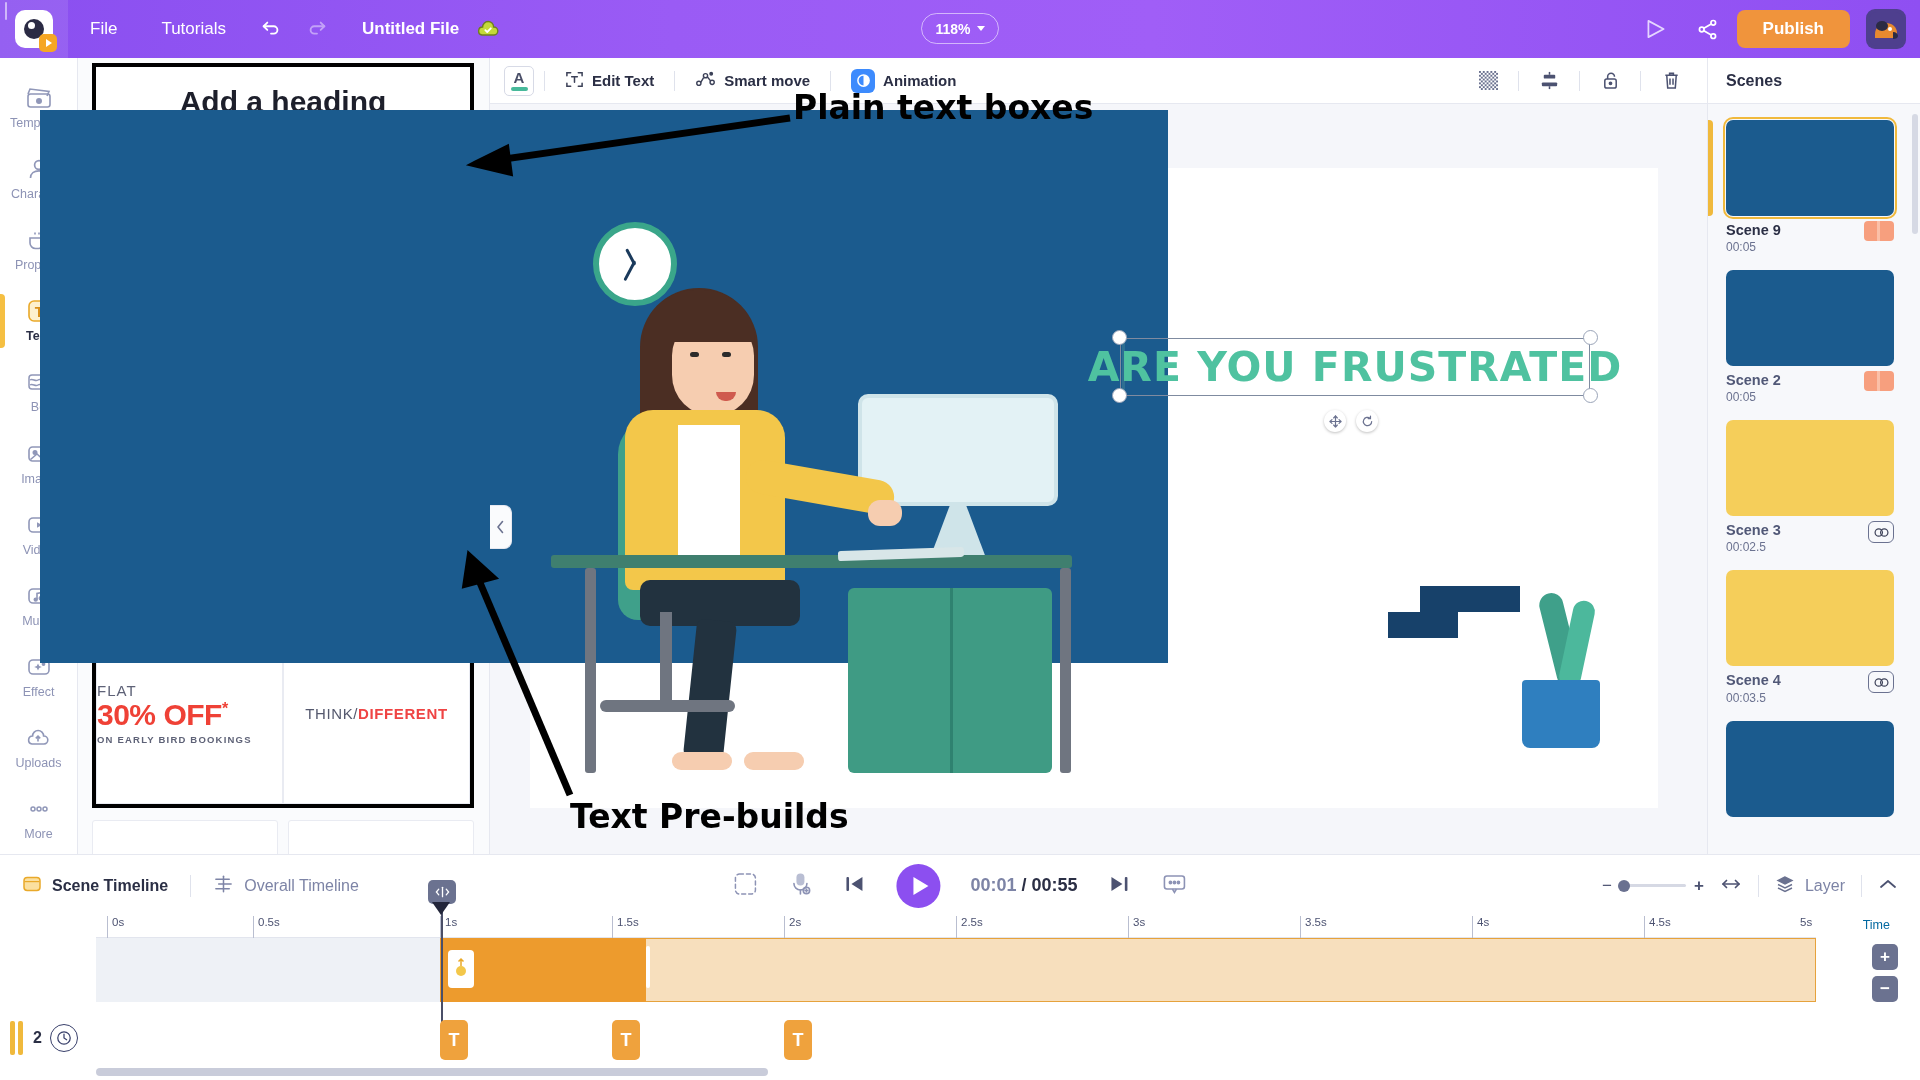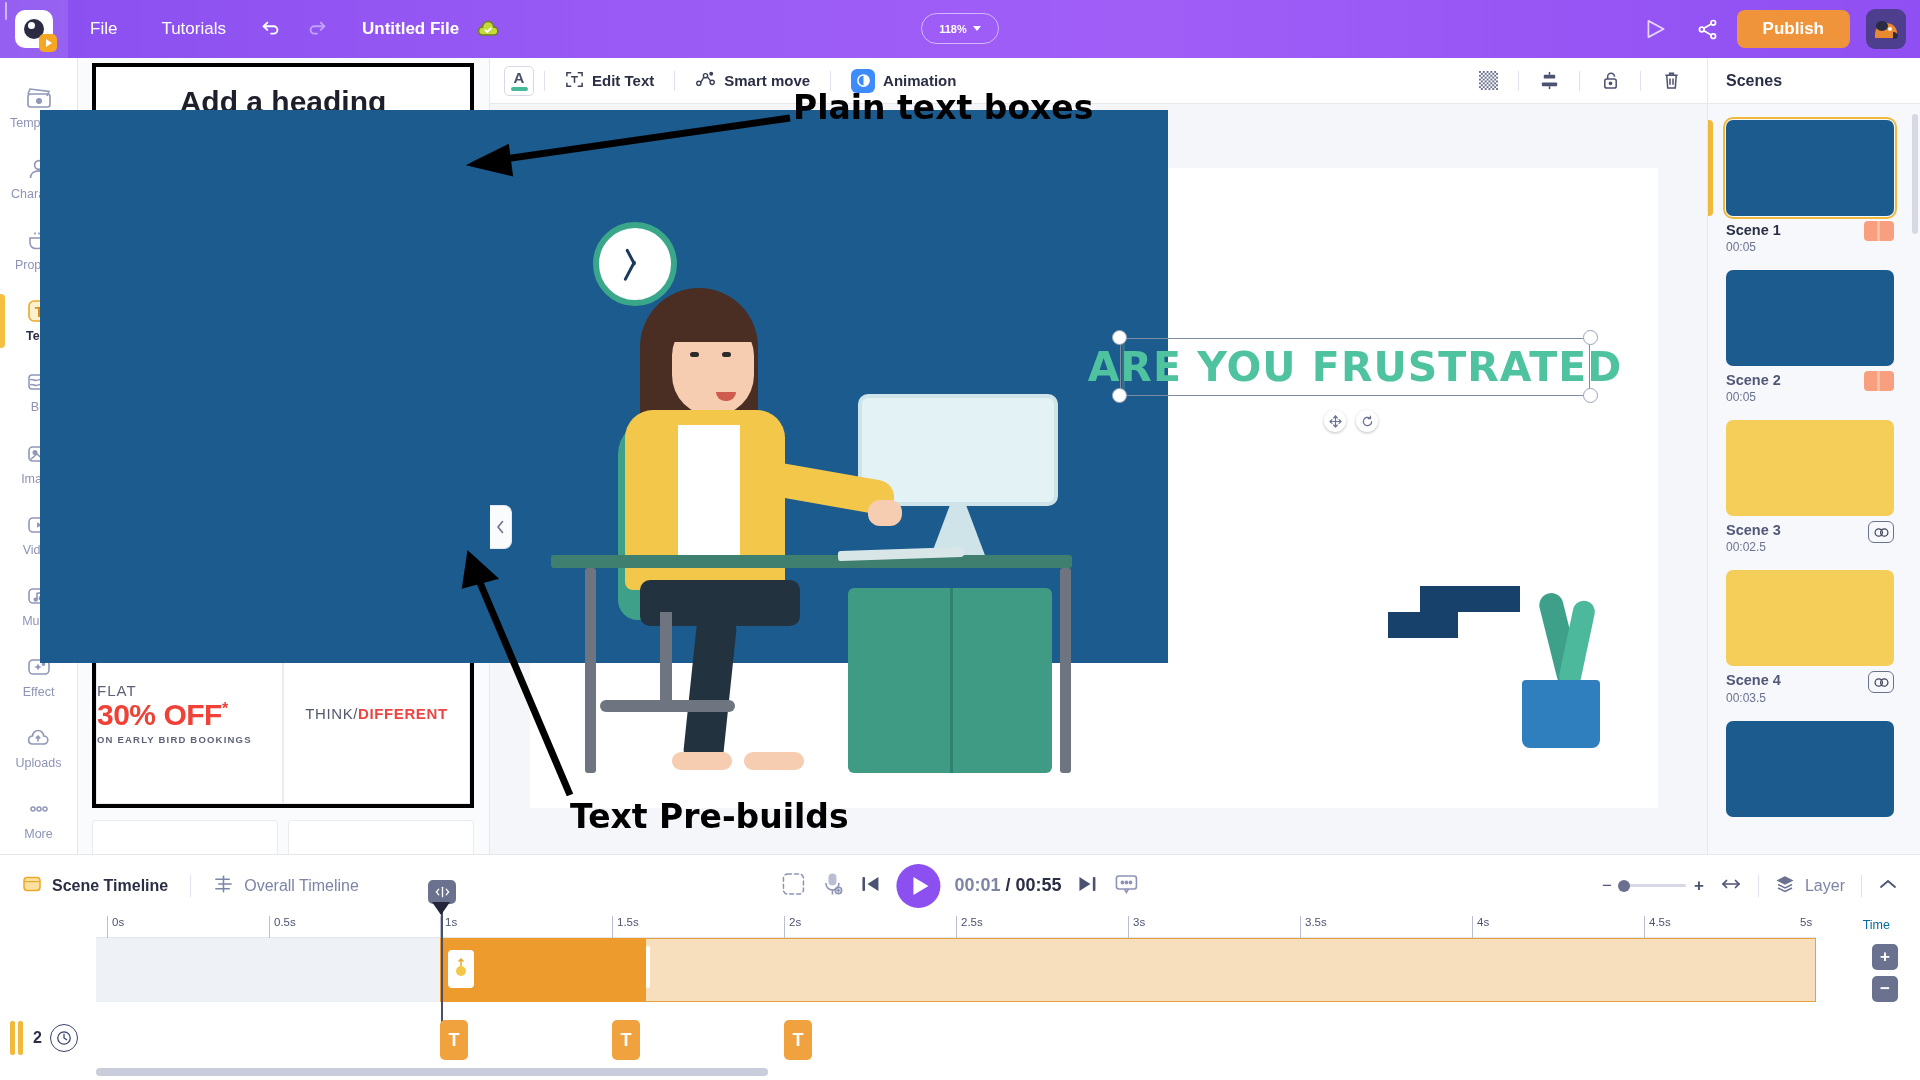--- a/index.html
+++ b/index.html
@@ -43,21 +43,21 @@
   }
   .tb-icon-btn.dim { opacity: .45; }
   .doc-title {
     color:#ffffff; font-size:17px; font-weight:700; margin-left:22px; white-space:nowrap;
   }
   .cloud-ok { margin-left:16px; width:26px;height:26px; display:flex;align-items:center;justify-content:center;}
   .zoom-pill {
     position:absolute; left:960px; top:13px; transform:translateX(-50%);
     height:31px; min-width:78px; padding: 0 12px;
     border:1.5px solid rgba(255,255,255,.55); border-radius:16px;
-    color:#fff; font-size:11px; font-weight:600;
+    color:#fff; font-size:14px; font-weight:600;
     display:flex; align-items:center; justify-content:center; gap:6px; cursor:pointer;
   }
   .caret-d { width:0;height:0;border-left:4px solid transparent;border-right:4px solid transparent;border-top:5px solid #fff; }
   .topbar-right { position:absolute; right:0; top:0; height:58px; display:flex; align-items:center; gap:6px; padding-right:14px;}
   .publish-btn {
     background:#f0943c; color:#fff; font-size:17px; font-weight:700;
     height:38px; padding:0 26px; border-radius:8px; border:none; cursor:pointer;
     font-family:"Liberation Sans", sans-serif;
   }
   .avatar {
@@ -246,21 +246,21 @@
   .scene-scroll { position:absolute; right:2px; top:56px; width:6px; height:120px; background:#d6d9e4; border-radius:3px; cursor:pointer;}
 
   
   .tl-bar {
     position:absolute; left:0; top:854px; width:1920px; height:62px; background:#fff;
     border-top:1px solid #e6e8f0; display:flex; align-items:center; padding:0 22px;
   }
   .tl-tab { display:flex; align-items:center; gap:10px; font-size:16px; font-weight:700; color:#2b2f45; cursor:pointer; }
   .tl-tab.inactive { color:#7d84a6; font-weight:400; }
   .tl-sep { width:1px; height:22px; background:#dfe2ec; margin:0 22px; }
-  .tl-center { position:absolute; left:50%; transform:translateX(-50%); display:flex; align-items:center; gap:14px;}
+  .tl-center { position:absolute; left:50%; transform:translateX(-50%); display:flex; align-items:center; gap:30px;}
   .play-btn { width:44px;height:44px;border-radius:50%; background:#8c4ff0; display:flex;align-items:center;justify-content:center; cursor:pointer; border:none;}
   .play-btn::after{content:"";border-left:15px solid #fff;border-top:9px solid transparent;border-bottom:9px solid transparent;margin-left:4px;}
   .time-read { font-size:18px; font-weight:700; color:#2b2f45; white-space:nowrap;}
   .time-read .cur { color:#7d84a6; }
   .tl-right { position:absolute; right:22px; display:flex; align-items:center; gap:16px;}
   .zoom-slider { display:flex; align-items:center; gap:8px; }
   .zs-track { width:66px; height:3px; background:#d6d9e4; border-radius:2px; position:relative; cursor:pointer;}
   .zs-knob { position:absolute; left:-2px; top:-4px; width:12px;height:12px;border-radius:50%;background:#6a7190;}
 
   .tl-body { position:absolute; left:0; top:916px; width:1920px; height:164px; background:#fff; }
@@ -705,21 +705,21 @@
   <div class="annot" style="left:570px; top:797px;">Text Pre-builds</div>
 
   <div class="scenes">
     <div class="scenes-head">Scenes</div>
     <div class="scene-list">
 
       <div class="scene-item active">
         <div class="scene-thumb" style="background:#1b5b8e"></div>
         <div class="scene-meta">
           <div>
-            <div class="scene-name">Scene 1</div>
+            <div class="scene-name">Scene 9</div>
             <div class="scene-time">00:05</div>
           </div>
           <div class="trans-chip"></div>
         </div>
       </div>
 
       <div class="scene-item">
         <div class="scene-thumb" style="background:#1b5b8e"></div>
         <div class="scene-meta">
           <div>
@@ -869,21 +869,21 @@
           <polyline points="3 10 10 4 17 10"></polyline>
         </svg>
       </span>
     </div>
   </div>
 
   <div class="tl-body">
 
     <div class="ruler">
       <div class="tick" style="left:11px">0s</div>
-      <div class="tick" style="left:173px">0.5s</div>
+      <div class="tick" style="left:157px">0.5s</div>
       <div class="tick" style="left:344px">1s</div>
       <div class="tick" style="left:516px">1.5s</div>
       <div class="tick" style="left:688px">2s</div>
       <div class="tick" style="left:860px">2.5s</div>
       <div class="tick" style="left:1032px">3s</div>
       <div class="tick" style="left:1204px">3.5s</div>
       <div class="tick" style="left:1376px">4s</div>
       <div class="tick" style="left:1548px">4.5s</div>
       <div class="tick" style="left:1700px; border:none">5s</div>
     </div>

